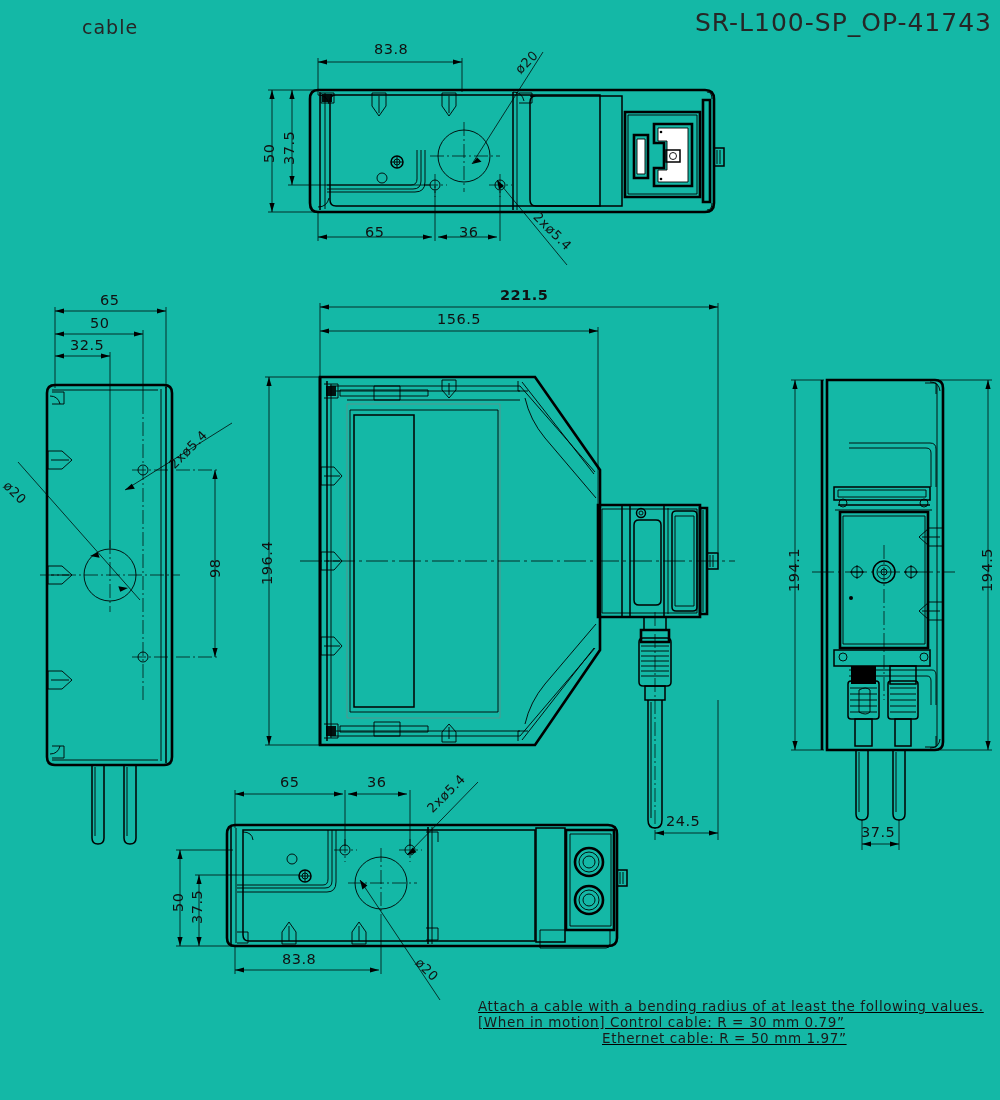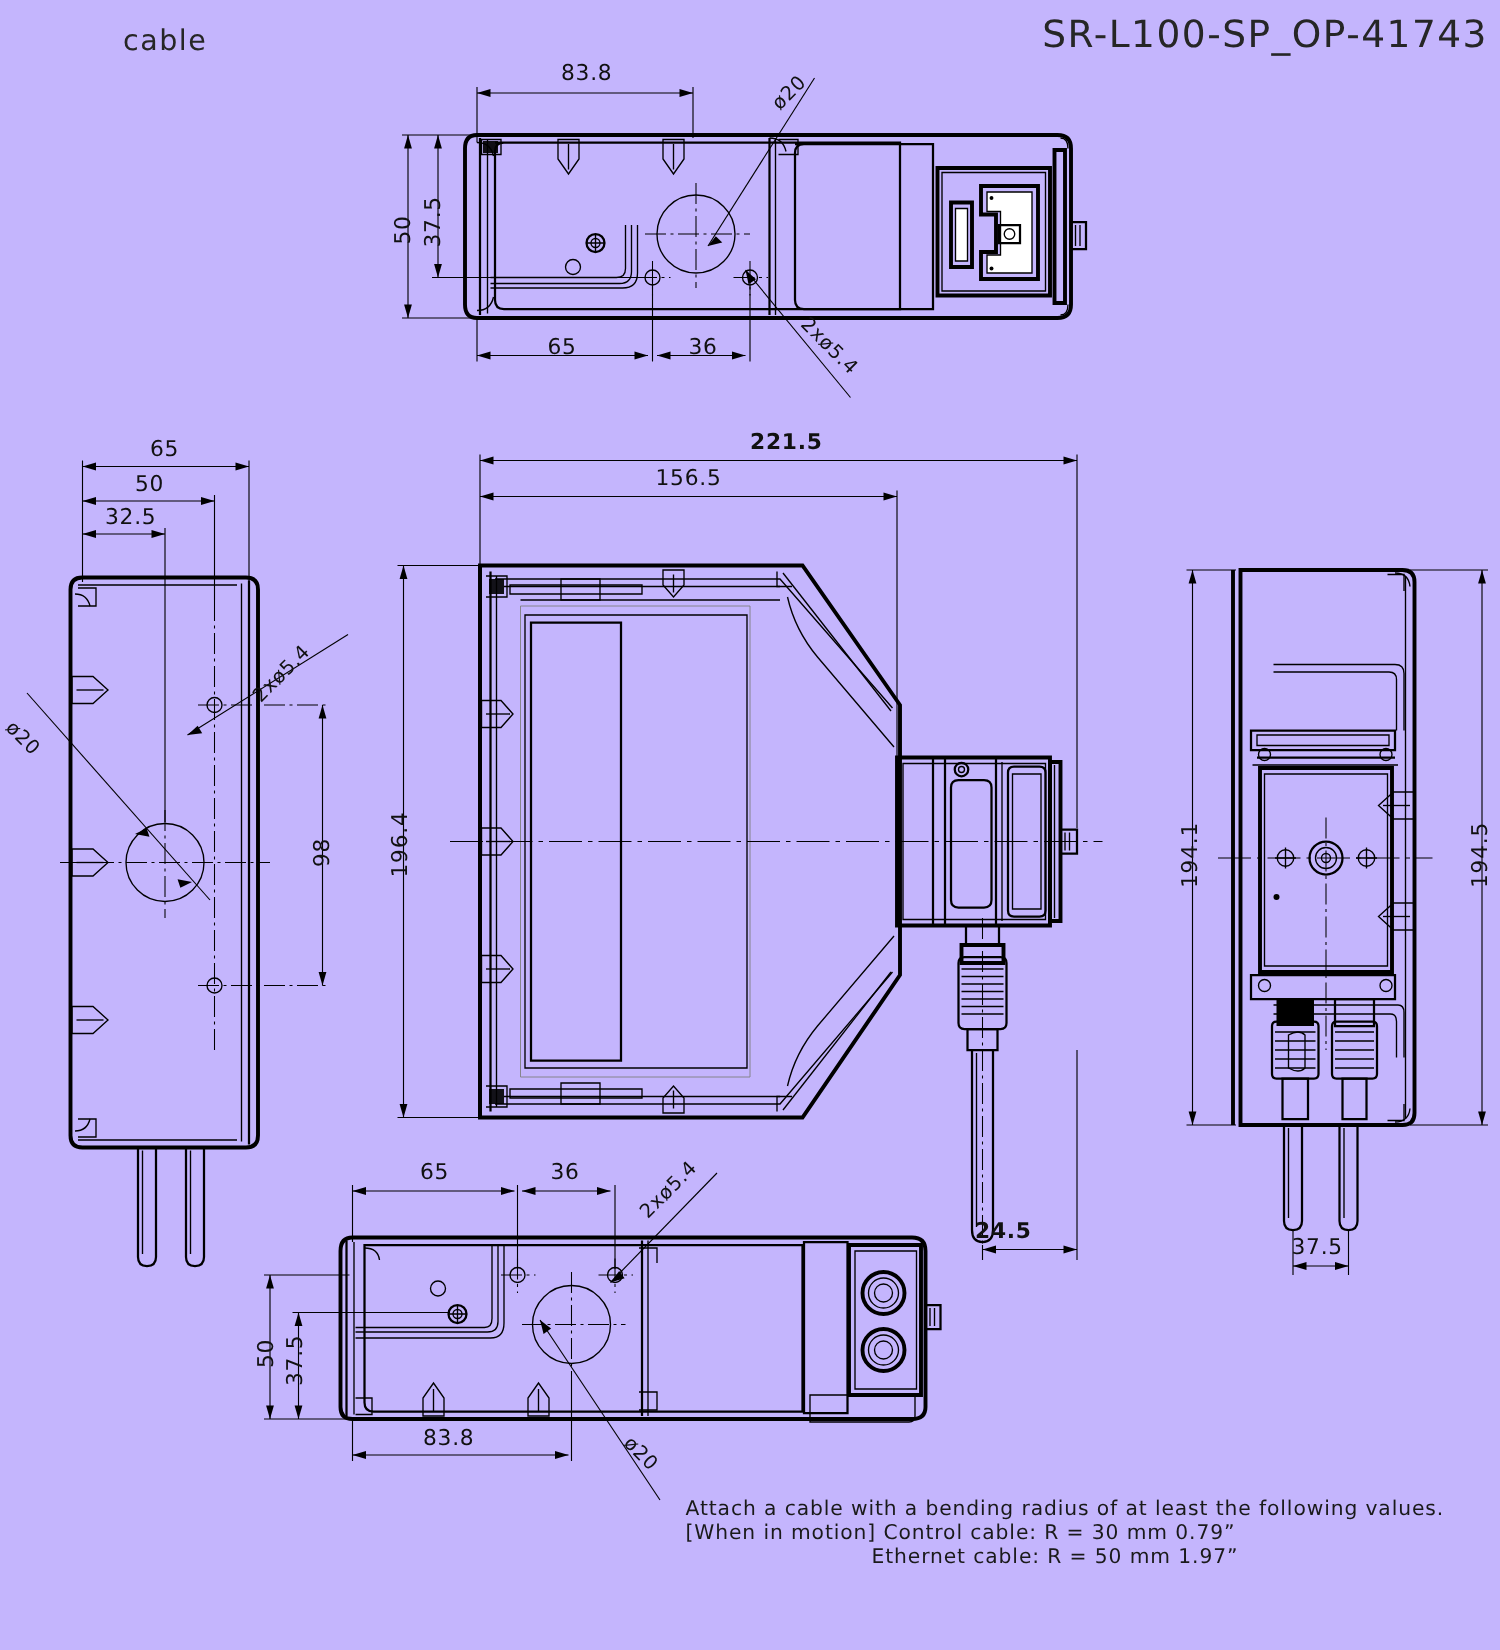--- a/index.html
+++ b/index.html
@@ -5,21 +5,21 @@
 <style>
   html,body{margin:0;padding:0;background:#ffffff;}
   body{
     font-family:"DejaVu Sans", sans-serif;
     color:#000000;
   }
   #page{
     position:relative;
     width:1000px;
     height:1100px;
-    background:#c4b5fd;
+    background:#14b8a6;
     overflow:hidden;
   }
   #sheet{
     position:absolute;
     left:0; top:0;
     width:1000px;
     height:1100px;
   }
   .txt{
     position:absolute;
@@ -540,33 +540,33 @@
   <div class="txt dim" style="left:100px; top:292px;">65</div>
   <div class="txt dim" style="left:90px; top:315px;">50</div>
   <div class="txt dim" style="left:70px; top:337px;">32.5</div>
   <div class="txt dim rot90" style="left:207px; top:578px;">98</div>
   <div class="txt dim small rot45b" style="left:11px; top:478px;">ø20</div>
   <div class="txt dim small rot45" style="left:166px; top:461px;">2xø5.4</div>
 
   <div class="txt dim" style="left:500px; top:287px;font-weight:bold;">221.5</div>
   <div class="txt dim" style="left:437px; top:311px;">156.5</div>
   <div class="txt dim rot90" style="left:259px; top:585px;">196.4</div>
-  <div class="txt dim" style="left:650px; top:813px;font-weight:bold;">24.5</div>
+  <div class="txt dim" style="left:666px; top:813px;">24.5</div>
 
   <div class="txt dim rot90" style="left:786px; top:592px;">194.1</div>
   <div class="txt dim rot90" style="left:979px; top:592px;">194.5</div>
   <div class="txt dim" style="left:861px; top:824px;">37.5</div>
 
   <div class="txt dim" style="left:280px; top:774px;">65</div>
   <div class="txt dim" style="left:367px; top:774px;">36</div>
   <div class="txt dim rot90" style="left:170px; top:912px;">50</div>
   <div class="txt dim rot90" style="left:189px; top:924px;">37.5</div>
   <div class="txt dim" style="left:282px; top:951px;">83.8</div>
   <div class="txt dim small rot45" style="left:424px; top:805px;">2xø5.4</div>
   <div class="txt dim small rot45b" style="left:423px; top:955px;">ø20</div>
 
-  <div style="position:absolute; left:457px; top:998px;">
+  <div style="position:absolute; left:478px; top:998px;text-decoration:underline;">
     <div class="note-line">Attach a cable with a bending radius of at least the following values.</div>
     <div class="note-line">[When in motion] Control cable:  R = 30 mm 0.79”</div>
     <div class="note-line" style="padding-left:124px;">Ethernet cable:  R = 50 mm 1.97”</div>
   </div>
 
 </div>
 
 </body></html>

